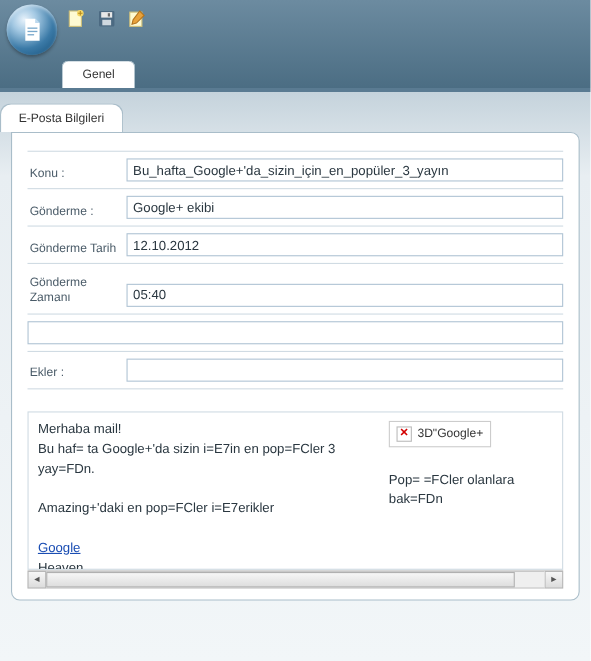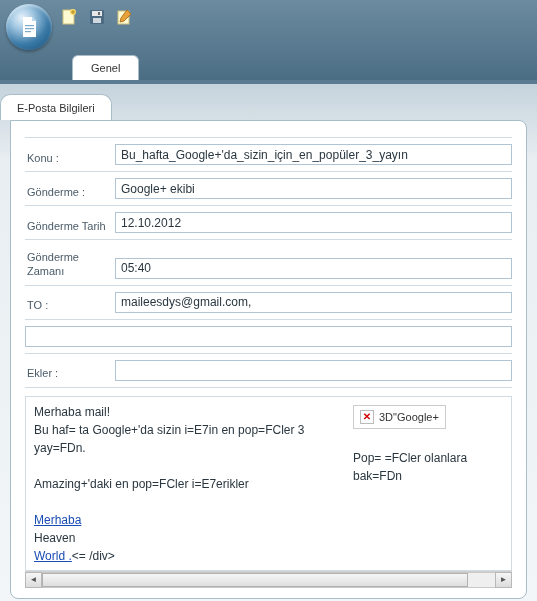--- a/index.html
+++ b/index.html
@@ -38,21 +38,21 @@
     height: 22px;
     display: flex;
     align-items: center;
     justify-content: center;
     margin-top: 2px;
     cursor: pointer;
   }
   .tab-main {
     position: absolute;
     bottom: 0;
-    left: 72px;
+    left: 56px;
     background: #fff;
     border: 1px solid #a9bdc9;
     border-bottom: none;
     border-radius: 6px 6px 0 0;
     padding: 6px 18px;
     font-size: 11px;
     color: #333;
   }
   .content-bg {
     background: linear-gradient(to bottom, #5a7b92 0px, #5a7b92 4px, #c5d3dc 4px, #e8eef2 80px, #f2f6f8 100%);
@@ -100,23 +100,23 @@
     width: 100%;
     border: 1px solid #b0c4d4;
     background: #fff;
     padding: 3px 5px;
     font-size: 12px;
     color: #2a3740;
     font-family: inherit;
     height: 21px;
   }
   .body-wrapper {
-    margin-top: 8px;
+    margin-top: 20px;
     border: 1px solid #d0dbe3;
-    height: 175px;
+    height: 144px;
     overflow: auto;
     position: relative;
   }
   .body-content {
     padding: 6px 8px;
     font-size: 12px;
     color: #2a3740;
     display: flex;
     gap: 20px;
     min-width: 480px;
@@ -219,43 +219,39 @@
     <div class="form-row">
       <div class="form-label">Gönderme Tarih</div>
       <div class="form-field"><input type="text" value="12.10.2012" style=""></div>
     </div>
 
     <div class="form-row">
       <div class="form-label">Gönderme Zamanı</div>
       <div class="form-field"><input type="text" value="05:40" style=""></div>
     </div>
 
-    <div class="form-row">
-      <div class="form-label">TO :</div>
-      <div class="form-field"><input type="text" value="maileesdys@gmail.com," style=""></div>
-    </div>
 
     <div class="form-row">
       <div class="form-field"><input type="text" value="" style=""></div>
     </div>
 
     <div class="form-row">
       <div class="form-label">Ekler :</div>
       <div class="form-field"><input type="text" value="" style=""></div>
     </div>
 
     <div class="body-wrapper">
       <div class="body-content">
         <div class="body-left">
           <div>Merhaba mail!</div>
           <div>Bu haf= ta Google+'da sizin i=E7in en pop=FCler 3 yay=FDn.</div>
           <br>
           <div>Amazing+'daki en pop=FCler i=E7erikler</div>
           <br>
-          <div><span class="link">Merhaba</span></div>
+          <div><span class="link">Google</span></div>
           <div>Heaven</div>
           <div>
             <span class="link">World .</span><span>&lt;= /div&gt;</span>
           </div>
         </div>
         <div class="body-right">
           <div class="img-missing">
             <span class="img-missing-x">✕</span>
             <span>3D"Google+</span>
           </div>

